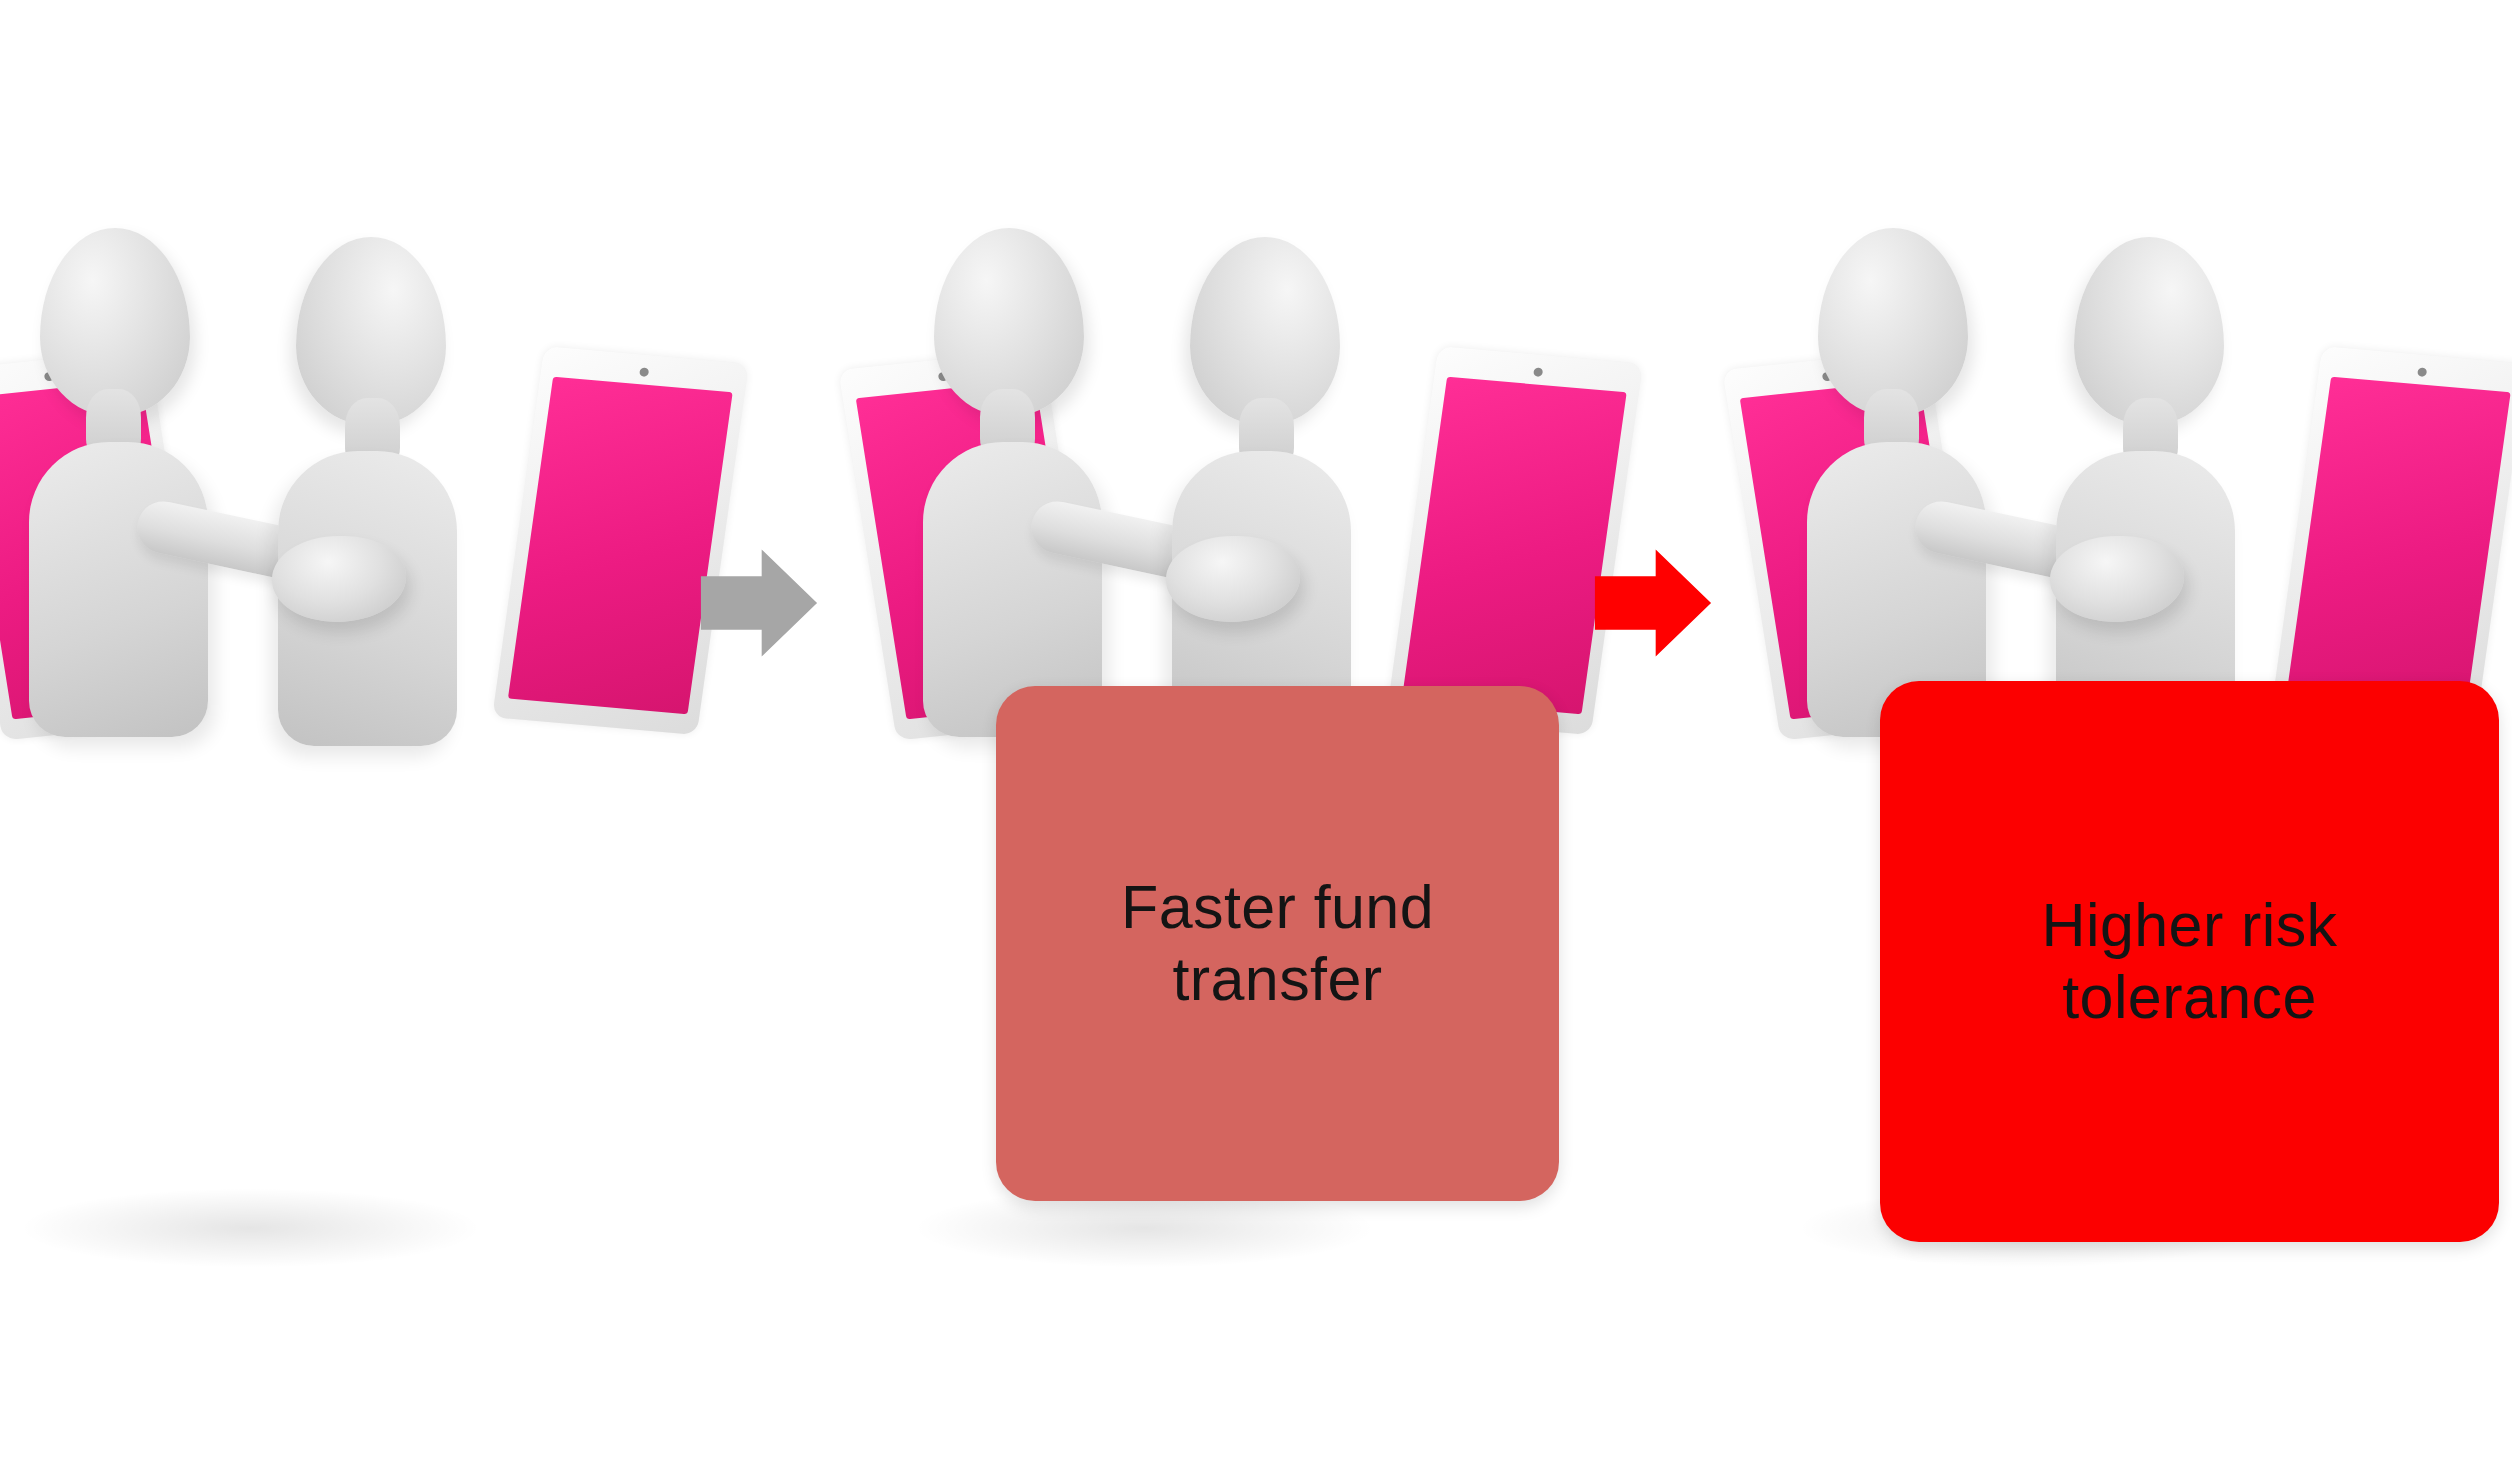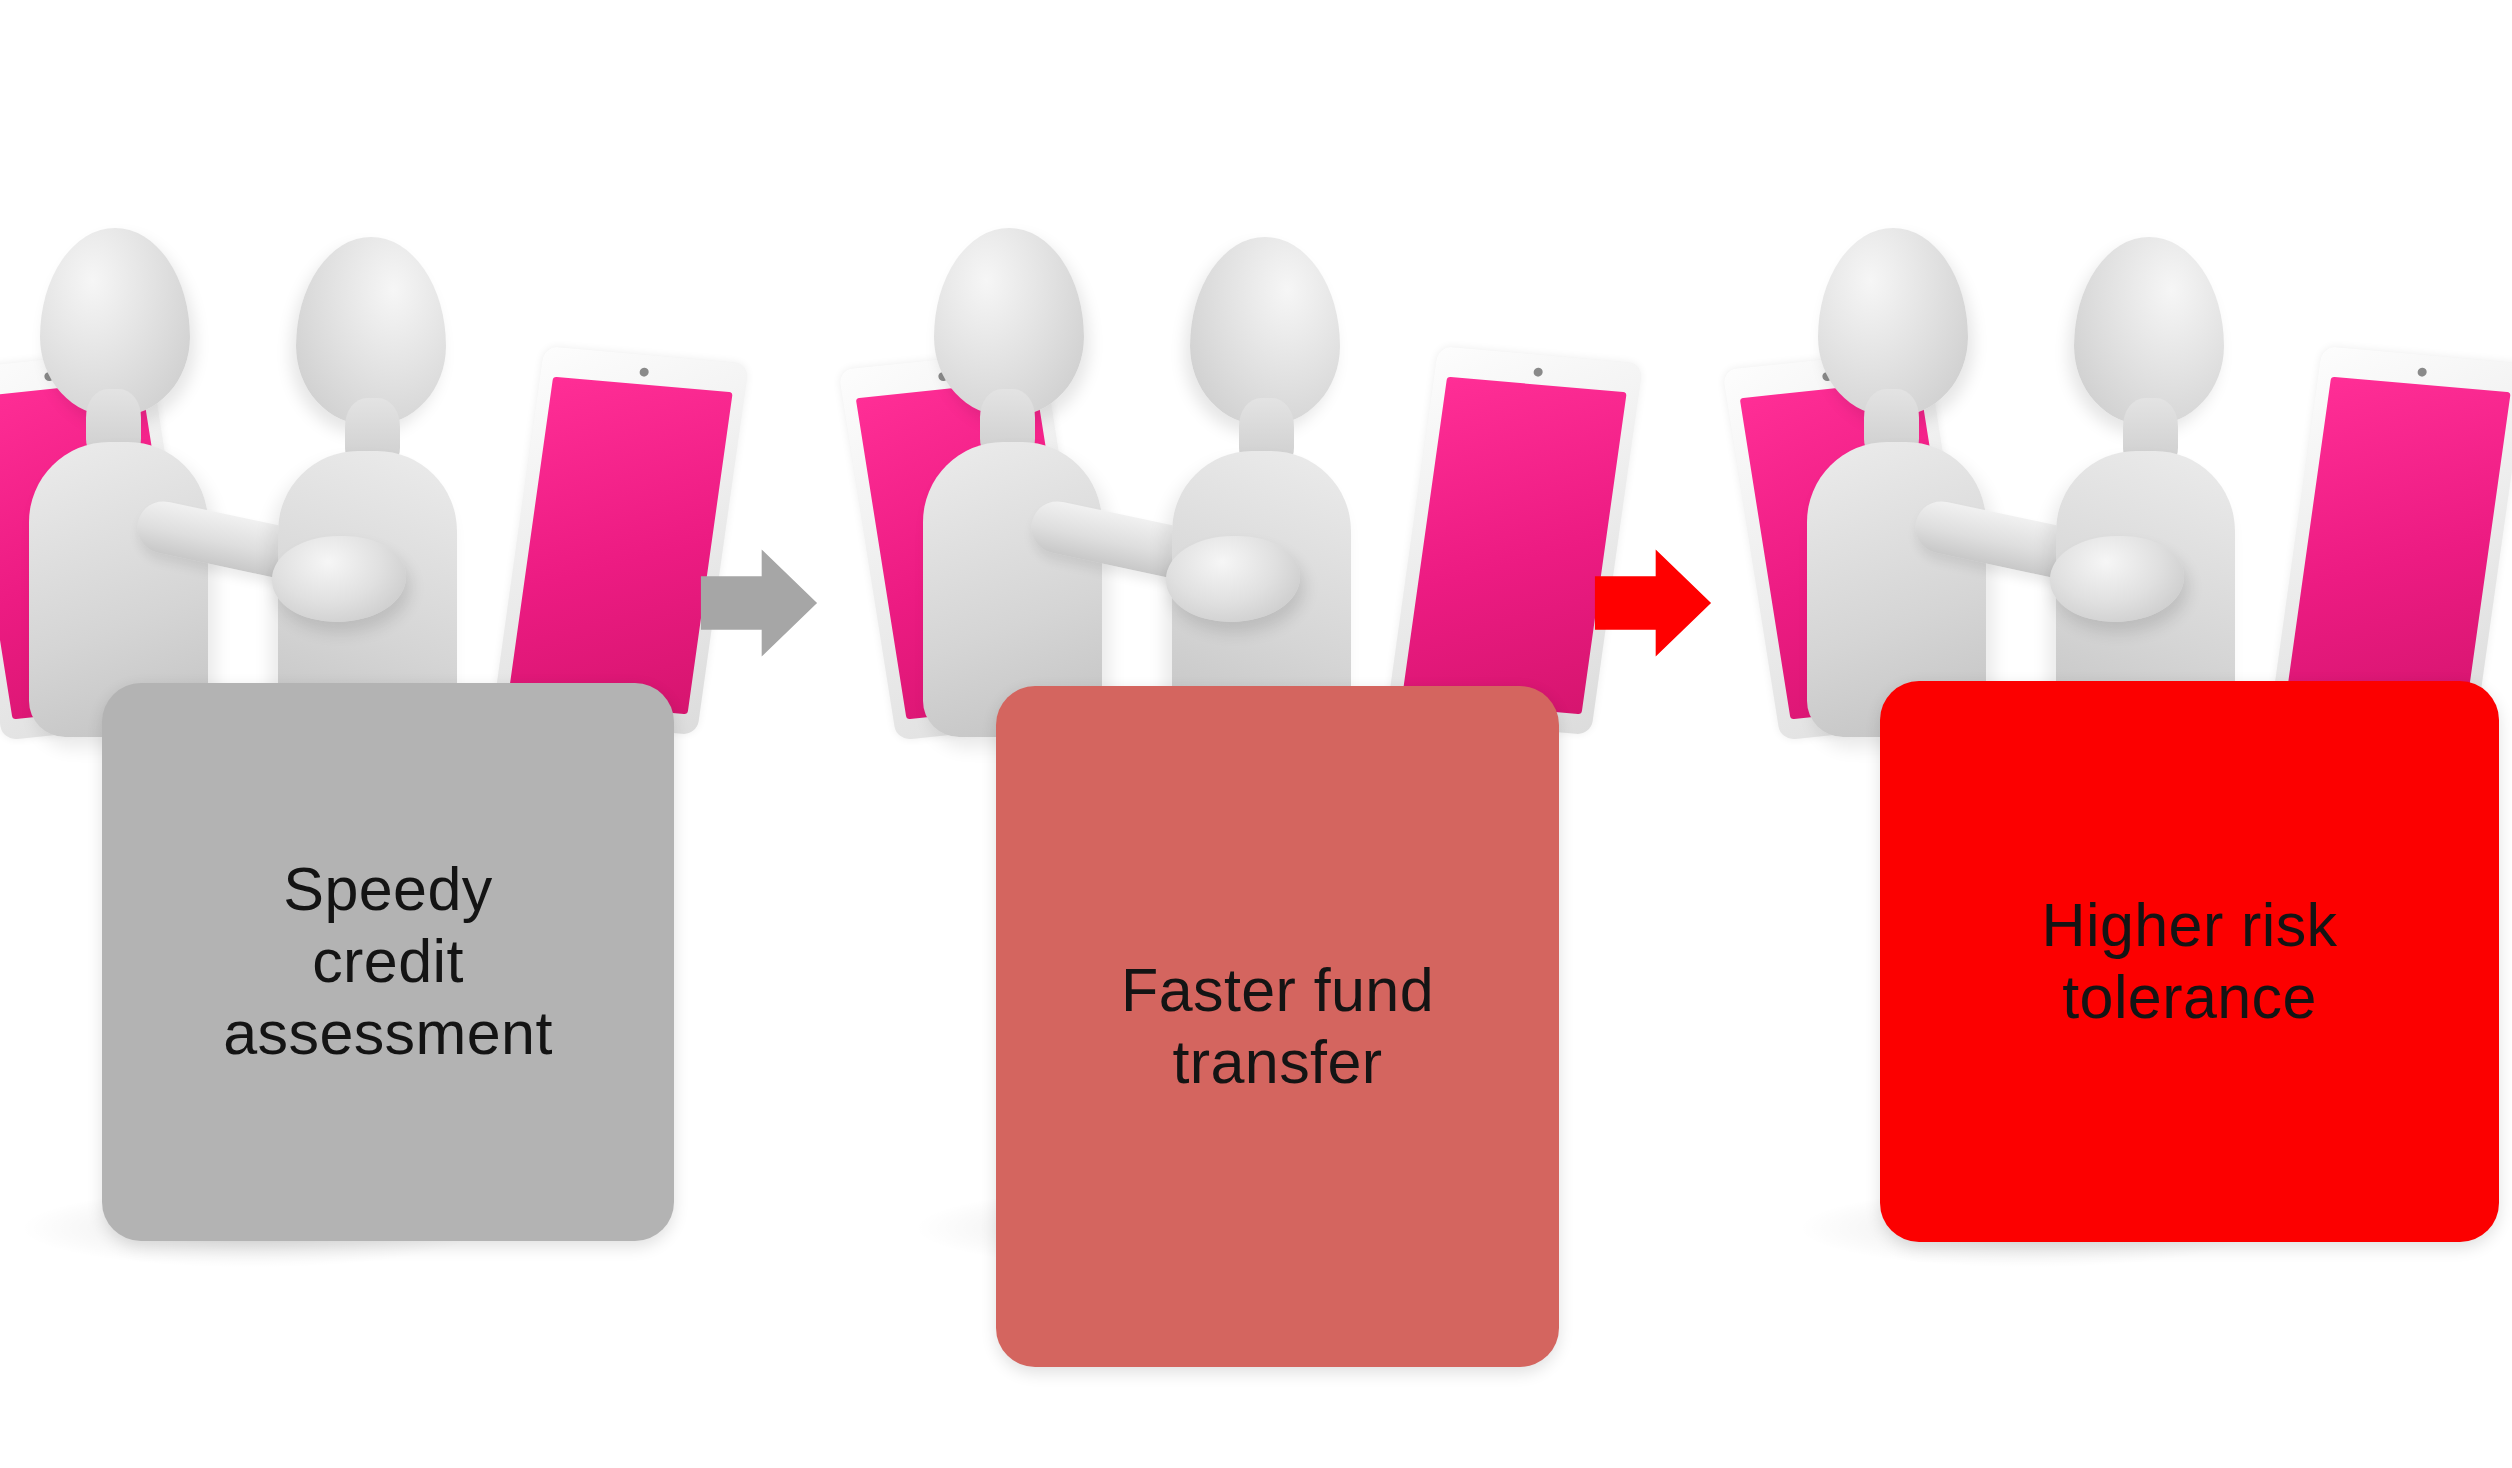--- a/index.html
+++ b/index.html
@@ -207,25 +207,20 @@
 
     <div class="figure fright fig2">
       <div class="head"></div>
       <div class="neck"></div>
       <div class="torso"></div>
       <div class="arm"></div>
     </div>
 
     <div class="handshake" style="left:308px; top:536px;"></div>
 
-    <div class="caption-box" style="left:138px; top:683px; width:572px; height:558px; background:#b3b3b3;">
-      <div class="label">Speedy
-credit
-assessment</div>
-    </div>
   </div>
 
   <svg class="arrow" style="left:692px; top:536px;" width="134" height="134" viewBox="0 0 150 150">
     <polygon points="10,45 78,45 78,15 140,75 78,135 78,105 10,105" fill="#a6a6a6"></polygon>
   </svg>
 
   <div class="group g2">
 
     <div class="shadow-blob" style="left:54px; top:1188px; width:465px; height:80px;"></div>
 
@@ -249,21 +244,21 @@
 
     <div class="figure fright fig2">
       <div class="head"></div>
       <div class="neck"></div>
       <div class="torso"></div>
       <div class="arm"></div>
     </div>
 
     <div class="handshake" style="left:308px; top:536px;"></div>
 
-    <div class="caption-box" style="left:138px; top:686px; width:563px; height:681px; background:#d4655f;">
+    <div class="caption-box" style="left:138px; top:686px; width:563px; height:515px; background:#d4655f;">
       <div class="label">Faster fund
 transfer</div>
     </div>
   </div>
 
   <svg class="arrow" style="left:1586px; top:536px;" width="134" height="134" viewBox="0 0 150 150">
     <polygon points="10,45 78,45 78,15 140,75 78,135 78,105 10,105" fill="#ff0000"></polygon>
   </svg>
 
   <div class="group g3">

